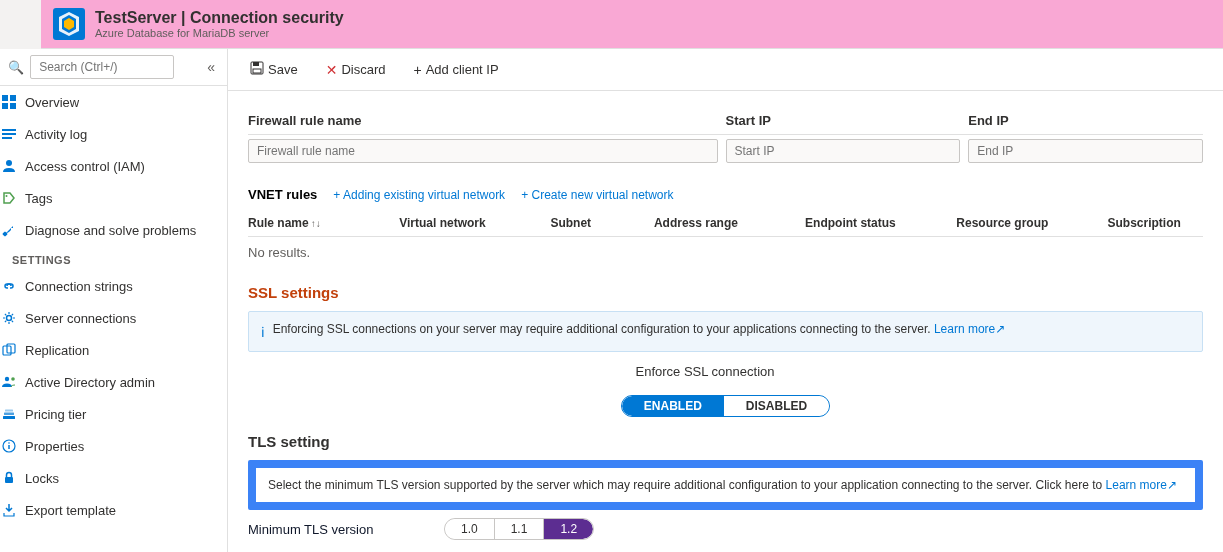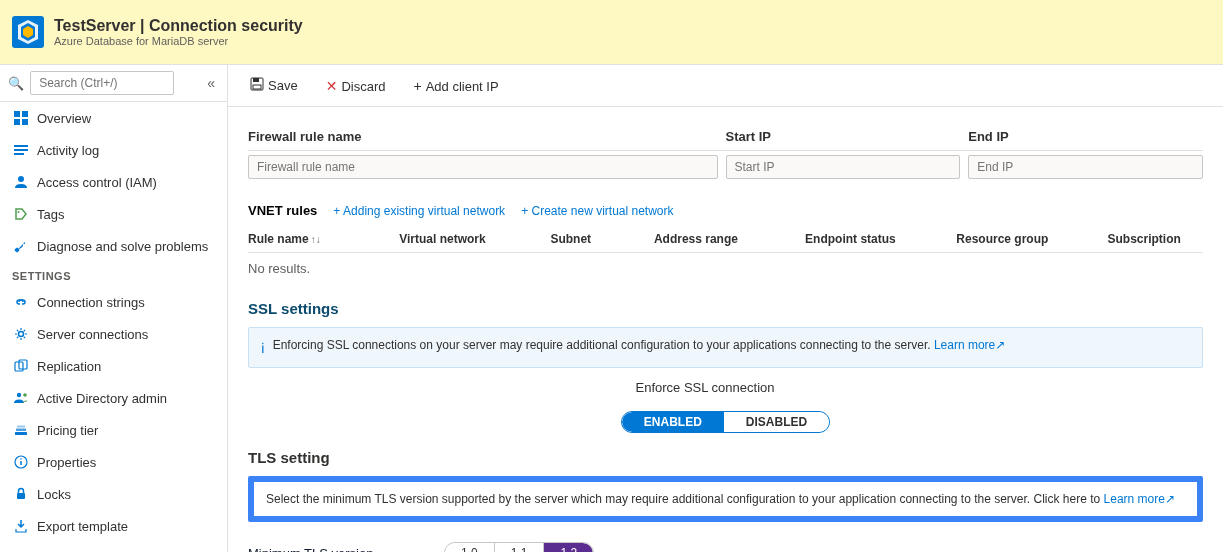--- a/index.html
+++ b/index.html
@@ -1,20 +1,20 @@
 <!DOCTYPE html>
 <html><head>
   <meta charset="utf-8">
   <style>
     * { box-sizing: border-box; margin: 0; padding: 0; }
     body { font-family: 'Segoe UI', Arial, sans-serif; font-size: 13px; background: #f3f2f1; display: flex; flex-direction: column; height: 552px; width: 1223px; overflow: hidden; }
 
     
     .top-header {
-      display: flex; align-items: center; background: #fef9c3; padding: 16px 12px; border-bottom: 1px solid #e0e0e0; min-height: 48px;
+      display: flex; align-items: center; background: #f9a8d4; padding: 8px 12px; border-bottom: 1px solid #e0e0e0; min-height: 48px; margin-left: 41px;
     }
     .header-icon { width: 32px; height: 32px; margin-right: 10px; flex-shrink: 0; }
     .header-title { font-size: 16px; font-weight: 600; color: #323130; }
     .header-subtitle { font-size: 11px; color: #605e5c; }
 
     
     .main-layout { display: flex; flex: 1; overflow: hidden; }
 
     
     .sidebar {
@@ -24,33 +24,33 @@
       display: flex; align-items: center; padding: 6px 8px; border-bottom: 1px solid #e0e0e0; gap: 6px;
     }
     .search-bar input {
       border: 1px solid #c8c6c4; border-radius: 2px; padding: 4px 8px; font-size: 12px; width: 144px; color: #323130; background: #fff;
     }
     .collapse-btn {
       margin-left: auto; cursor: pointer; color: #605e5c; font-size: 14px; padding: 2px 4px;
     }
     .sidebar-nav { flex: 1; overflow-y: auto; }
     .sidebar-item {
-      display: flex; align-items: center; padding: 8px 13px; cursor: pointer; gap: 8px; color: #323130; font-size: 13px;
+      display: flex; align-items: center; padding: 8px 1px; cursor: pointer; gap: 8px; color: #323130; font-size: 13px;
     }
     .sidebar-section-label {
       padding: 8px 12px 4px; font-size: 11px; font-weight: 600; color: #605e5c; text-transform: uppercase; letter-spacing: 0.5px;
     }
     .item-icon { width: 16px; height: 16px; flex-shrink: 0; display: flex; align-items: center; justify-content: center; }
 
     
     .content-area { flex: 1; background: #fff; overflow-y: auto; display: flex; flex-direction: column; }
 
     
     .toolbar {
-      display: flex; align-items: flex-end; padding: 8px 16px; border-bottom: 1px solid #e0e0e0; gap: 16px; background: #fff;
+      display: flex; align-items: center; padding: 8px 16px; border-bottom: 1px solid #e0e0e0; gap: 16px; background: #fff;
     }
     .toolbar-btn {
       display: flex; align-items: center; gap: 4px; cursor: pointer; color: #323130; font-size: 13px; padding: 4px 6px; border: none; background: none;
     }
     .toolbar-btn .btn-icon { font-size: 14px; }
 
     
     .content-body { padding: 16px 20px; flex: 1; }
 
     
@@ -73,21 +73,21 @@
     .vnet-link { color: #0078d4; cursor: pointer; font-size: 12px; font-weight: normal; }
     .vnet-table-header {
       display: grid; grid-template-columns: 1.5fr 1.5fr 1fr 1.5fr 1.5fr 1.5fr 1fr; gap: 8px; padding: 6px 0; border-bottom: 1px solid #e0e0e0; font-size: 12px; color: #323130; font-weight: 600;
     }
     .vnet-col-header { display: flex; align-items: center; gap: 2px; }
     .sort-icon { font-size: 10px; color: #605e5c; }
     .no-results { padding: 8px 0; color: #605e5c; font-size: 13px; }
 
     
     .ssl-section { margin-bottom: 16px; }
-    .section-title { font-size: 15px; font-weight: 600; color: #0c4a6e; margin-bottom: 10px; }
+    .section-title { font-size: 15px; font-weight: 600; color: #c2410c; margin-bottom: 10px; }
     .info-box {
       display: flex; align-items: flex-start; gap: 8px; background: #eff6fc; border: 1px solid #c7e0f4; border-radius: 2px; padding: 10px 12px; margin-bottom: 12px; font-size: 12px; color: #323130;
     }
     .info-icon { color: #0078d4; font-size: 14px; flex-shrink: 0; }
     .learn-more { color: #0078d4; cursor: pointer; }
 
     
     .ssl-row { display: flex; align-items: center; gap: 16px; margin-bottom: 16px; flex-direction: column; }
     .ssl-label { font-size: 13px; color: #323130; min-width: 180px; }
     .toggle-group {
@@ -96,21 +96,21 @@
     .toggle-option {
       padding: 3px 22px; font-size: 12px; cursor: pointer; font-weight: 600;
     }
     .toggle-option.active-enabled { background: #0078d4; color: #fff; border-radius: 20px 0 0 20px; }
     .toggle-option.inactive { background: #fff; color: #323130; border-radius: 0 20px 20px 0; }
 
     
     .tls-section {}
     .tls-title { font-size: 15px; font-weight: 600; color: #323130; margin-bottom: 10px; }
     .tls-info-box {
-      border: 6px solid #3b82f6; border-radius: 2px; padding: 10px 12px; margin-bottom: 20px; font-size: 12px; color: #323130;
+      border: 8px solid #3b82f6; border-radius: 2px; padding: 10px 12px; margin-bottom: 8px; font-size: 12px; color: #323130;
     }
     .tls-info-link { color: #0078d4; cursor: pointer; }
     .tls-row { display: flex; align-items: center; gap: 16px; }
     .tls-label { font-size: 13px; color: #0f172a; min-width: 180px; }
     .tls-version-group {
       display: flex; border: 1.5px solid #c8c6c4; border-radius: 20px; overflow: hidden;
     }
     .tls-version-option {
       padding: 3px 16px; font-size: 12px; cursor: pointer; background: #fff; color: #323130; font-weight: 500;
     }

